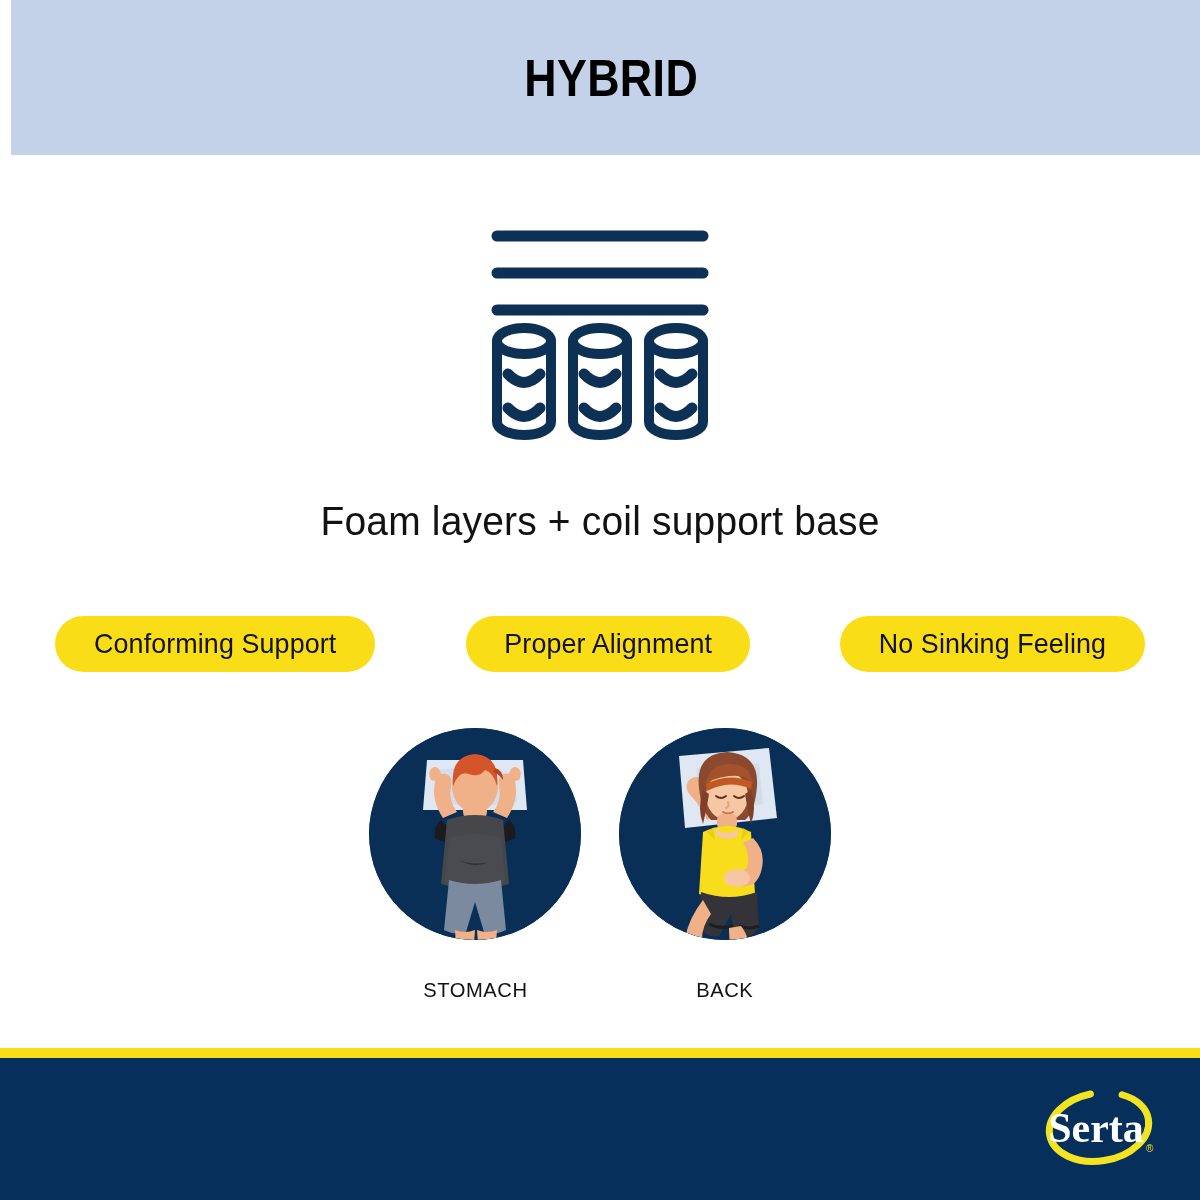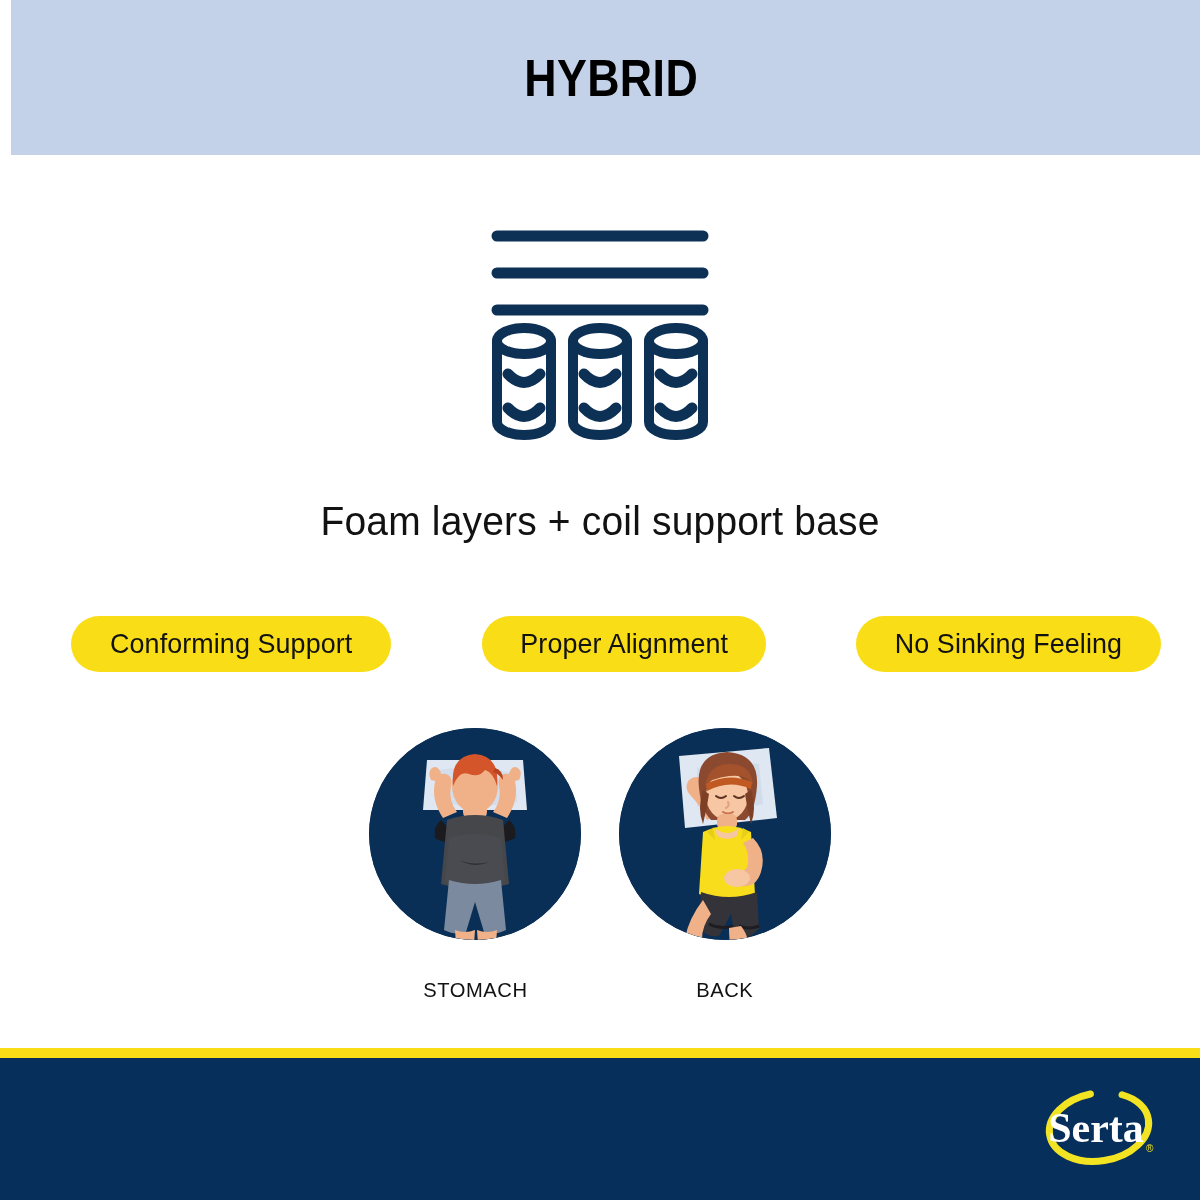--- a/index.html
+++ b/index.html
@@ -44,21 +44,21 @@
     font-weight:300;
     font-size:41px;
     color:#121212;
     letter-spacing:0.2px;
     transform:scaleX(0.95);
     transform-origin:center top;
   }
 
   
   .pill-row{
-    position:absolute;left:71px;top:616px;width:1090px;height:56px;
+    position:absolute;left:55px;top:616px;width:1090px;height:56px;
     display:flex;justify-content:space-between;align-items:flex-start;
   }
   .pill{
     background:#f9dd16;
     border-radius:28px;
     height:56px;
     display:flex;align-items:center;justify-content:center;
     padding:0 34px;
     box-sizing:border-box;
   }

